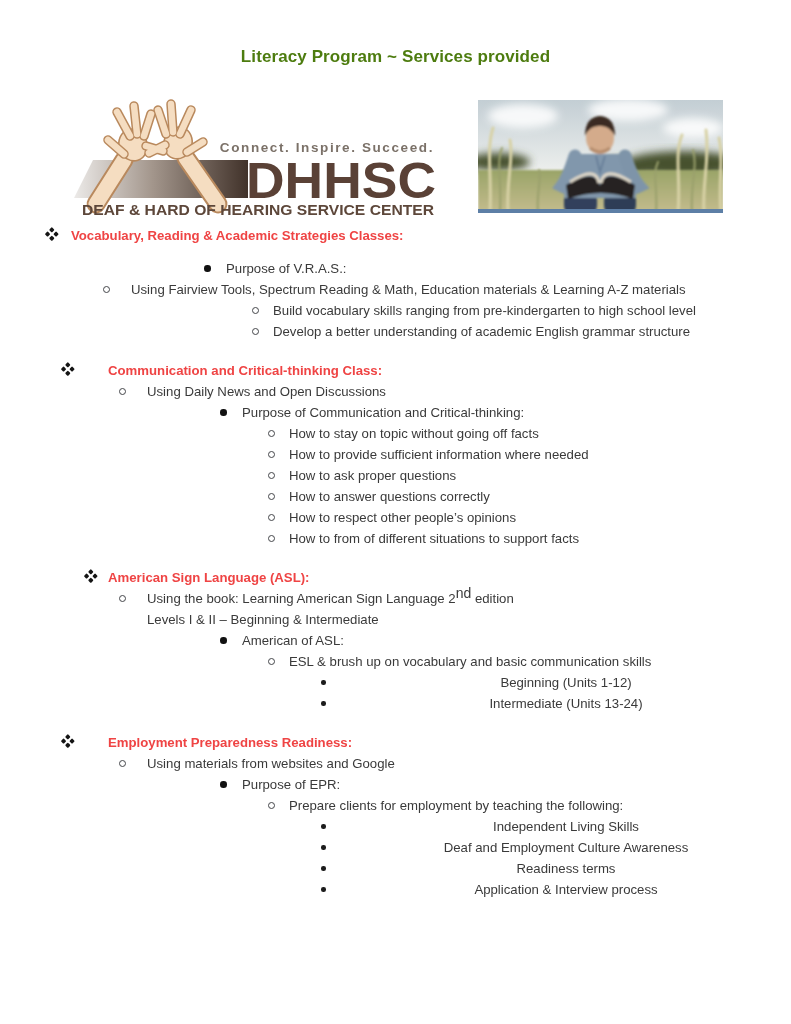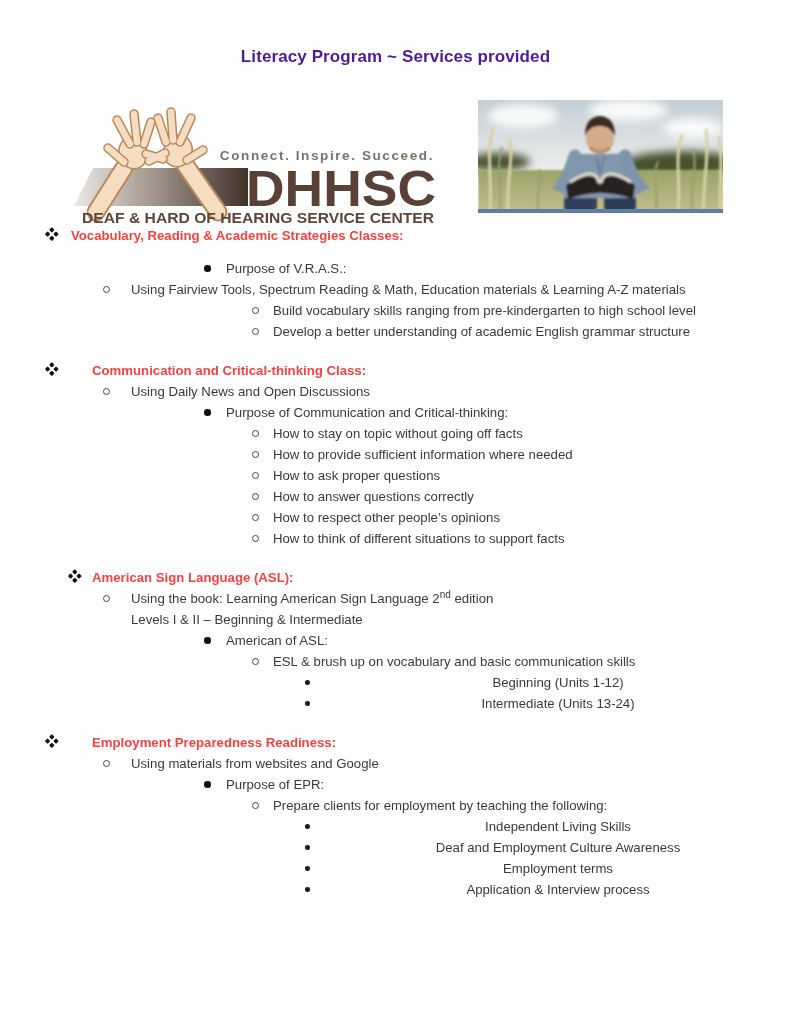--- a/index.html
+++ b/index.html
@@ -6,37 +6,37 @@
   .page{
     position:relative;
     width:791px;height:1024px;
     background:#ffffff;
     font-family:"Liberation Sans",sans-serif;
     overflow:hidden;
   }
   
   .doc-title{
     position:absolute;top:47px;left:0;width:100%;
-    text-align:center;font-size:17px;font-weight:bold;color:#4c1d95;
+    text-align:center;font-size:17px;font-weight:bold;color:#4d7c0f;
     letter-spacing:.1px;
   }
   
-  .logo{position:absolute;left:66px;top:106px;width:374px;height:122px;}
+  .logo{position:absolute;left:66px;top:98px;width:374px;height:122px;}
   .photo{position:absolute;left:478px;top:100px;width:245px;height:113px;}
   .logo svg,.photo svg{display:block;}
   
   .outline{position:absolute;left:0;top:225px;width:791px;}
-  .section + .section{margin-top:18px;}
+  .section + .section{margin-top:18px;padding-left:16px;}
   .row{
     position:relative;line-height:21px;font-size:13.2px;color:#3a3a3a;
   }
   .row .txt{display:block;white-space:pre-line;}
   .row.hdr{font-weight:bold;color:#ef4444;}
   .row.hdr.gap-after{margin-bottom:12px;}
-  sup{font-size:10px;line-height:0;}
+  sup{font-size:14px;line-height:0;}
   
   .lv-ha{padding-left:71px;}
   .lv-hb{padding-left:92px;}
   .lv-hc{padding-left:92px;}
   .lv-1{padding-left:131px;}
   .lv-2{padding-left:226px;}
   .lv-3{padding-left:273px;}
   .lv-4{padding-left:325px;text-align:center;}
   
   .bullet{position:absolute;display:block;}
@@ -248,21 +248,21 @@
         <div class="row lv-3">
           <span class="bullet b-3 g-ring"></span>
           <span class="txt">How to answer questions correctly</span>
         </div>
         <div class="row lv-3">
           <span class="bullet b-3 g-ring"></span>
           <span class="txt">How to respect other people’s opinions</span>
         </div>
         <div class="row lv-3">
           <span class="bullet b-3 g-ring"></span>
-          <span class="txt">How to think of different situations to support facts</span>
+          <span class="txt">How to from of different situations to support facts</span>
         </div>
       </section>
       <section class="section">
         <div class="row lv-hc hdr">
           <span class="bullet b-hc g-d">
             <i></i>
             <i></i>
             <i></i>
             <i></i>
           </span>
@@ -317,21 +317,21 @@
         <div class="row lv-4">
           <span class="bullet b-4 g-sm"></span>
           <span class="txt">Independent Living Skills</span>
         </div>
         <div class="row lv-4">
           <span class="bullet b-4 g-sm"></span>
           <span class="txt">Deaf and Employment Culture Awareness</span>
         </div>
         <div class="row lv-4">
           <span class="bullet b-4 g-sm"></span>
-          <span class="txt">Employment terms</span>
+          <span class="txt">Readiness terms</span>
         </div>
         <div class="row lv-4">
           <span class="bullet b-4 g-sm"></span>
           <span class="txt">Application &amp; Interview process</span>
         </div>
       </section>
     </div>
 
 </div>
 

